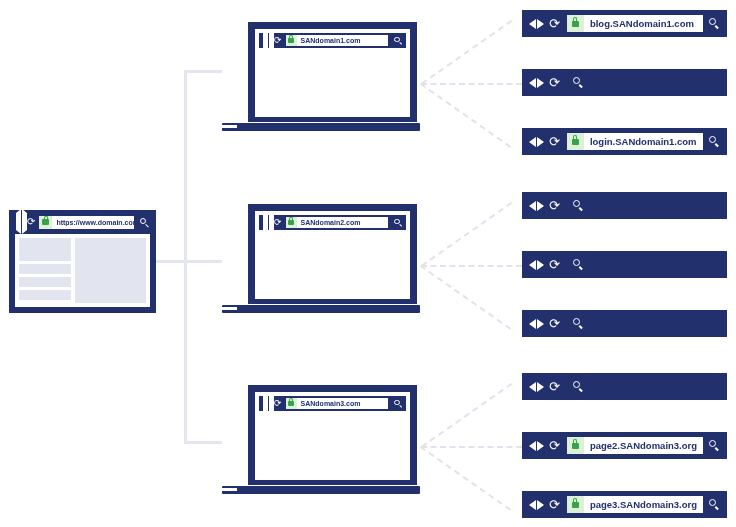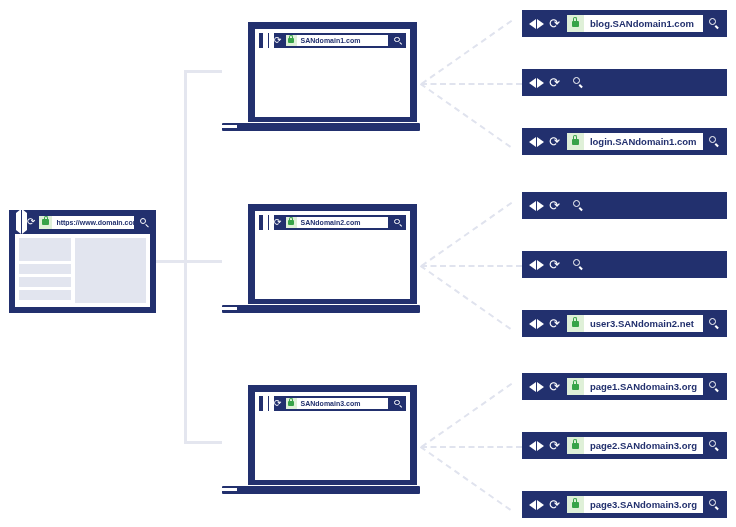--- a/index.html
+++ b/index.html
@@ -430,41 +430,29 @@
     <span class="reload">⟳</span>
     <span class="mag"></span>
   </div>
 
   <div class="urlbar" style="left:522px; top:310px; width:205px; height:27px;">
     <div class="nav-arrows">
       <span class="tri-l"></span>
       <span class="tri-r"></span>
     </div>
     <span class="reload">⟳</span>
-    <div class="addr">
-      <span class="lock">
-        <span class="lock-glyph"></span>
-      </span>
-      <span class="addr-text">user3.SANdomain2.net</span>
-    </div>
     <span class="mag"></span>
   </div>
 
   <div class="urlbar" style="left:522px; top:373px; width:205px; height:27px;">
     <div class="nav-arrows">
       <span class="tri-l"></span>
       <span class="tri-r"></span>
     </div>
     <span class="reload">⟳</span>
-    <div class="addr">
-      <span class="lock">
-        <span class="lock-glyph"></span>
-      </span>
-      <span class="addr-text">page1.SANdomain3.org</span>
-    </div>
     <span class="mag"></span>
   </div>
 
   <div class="urlbar" style="left:522px; top:432px; width:205px; height:27px;">
     <div class="nav-arrows">
       <span class="tri-l"></span>
       <span class="tri-r"></span>
     </div>
     <span class="reload">⟳</span>
     <div class="addr">

